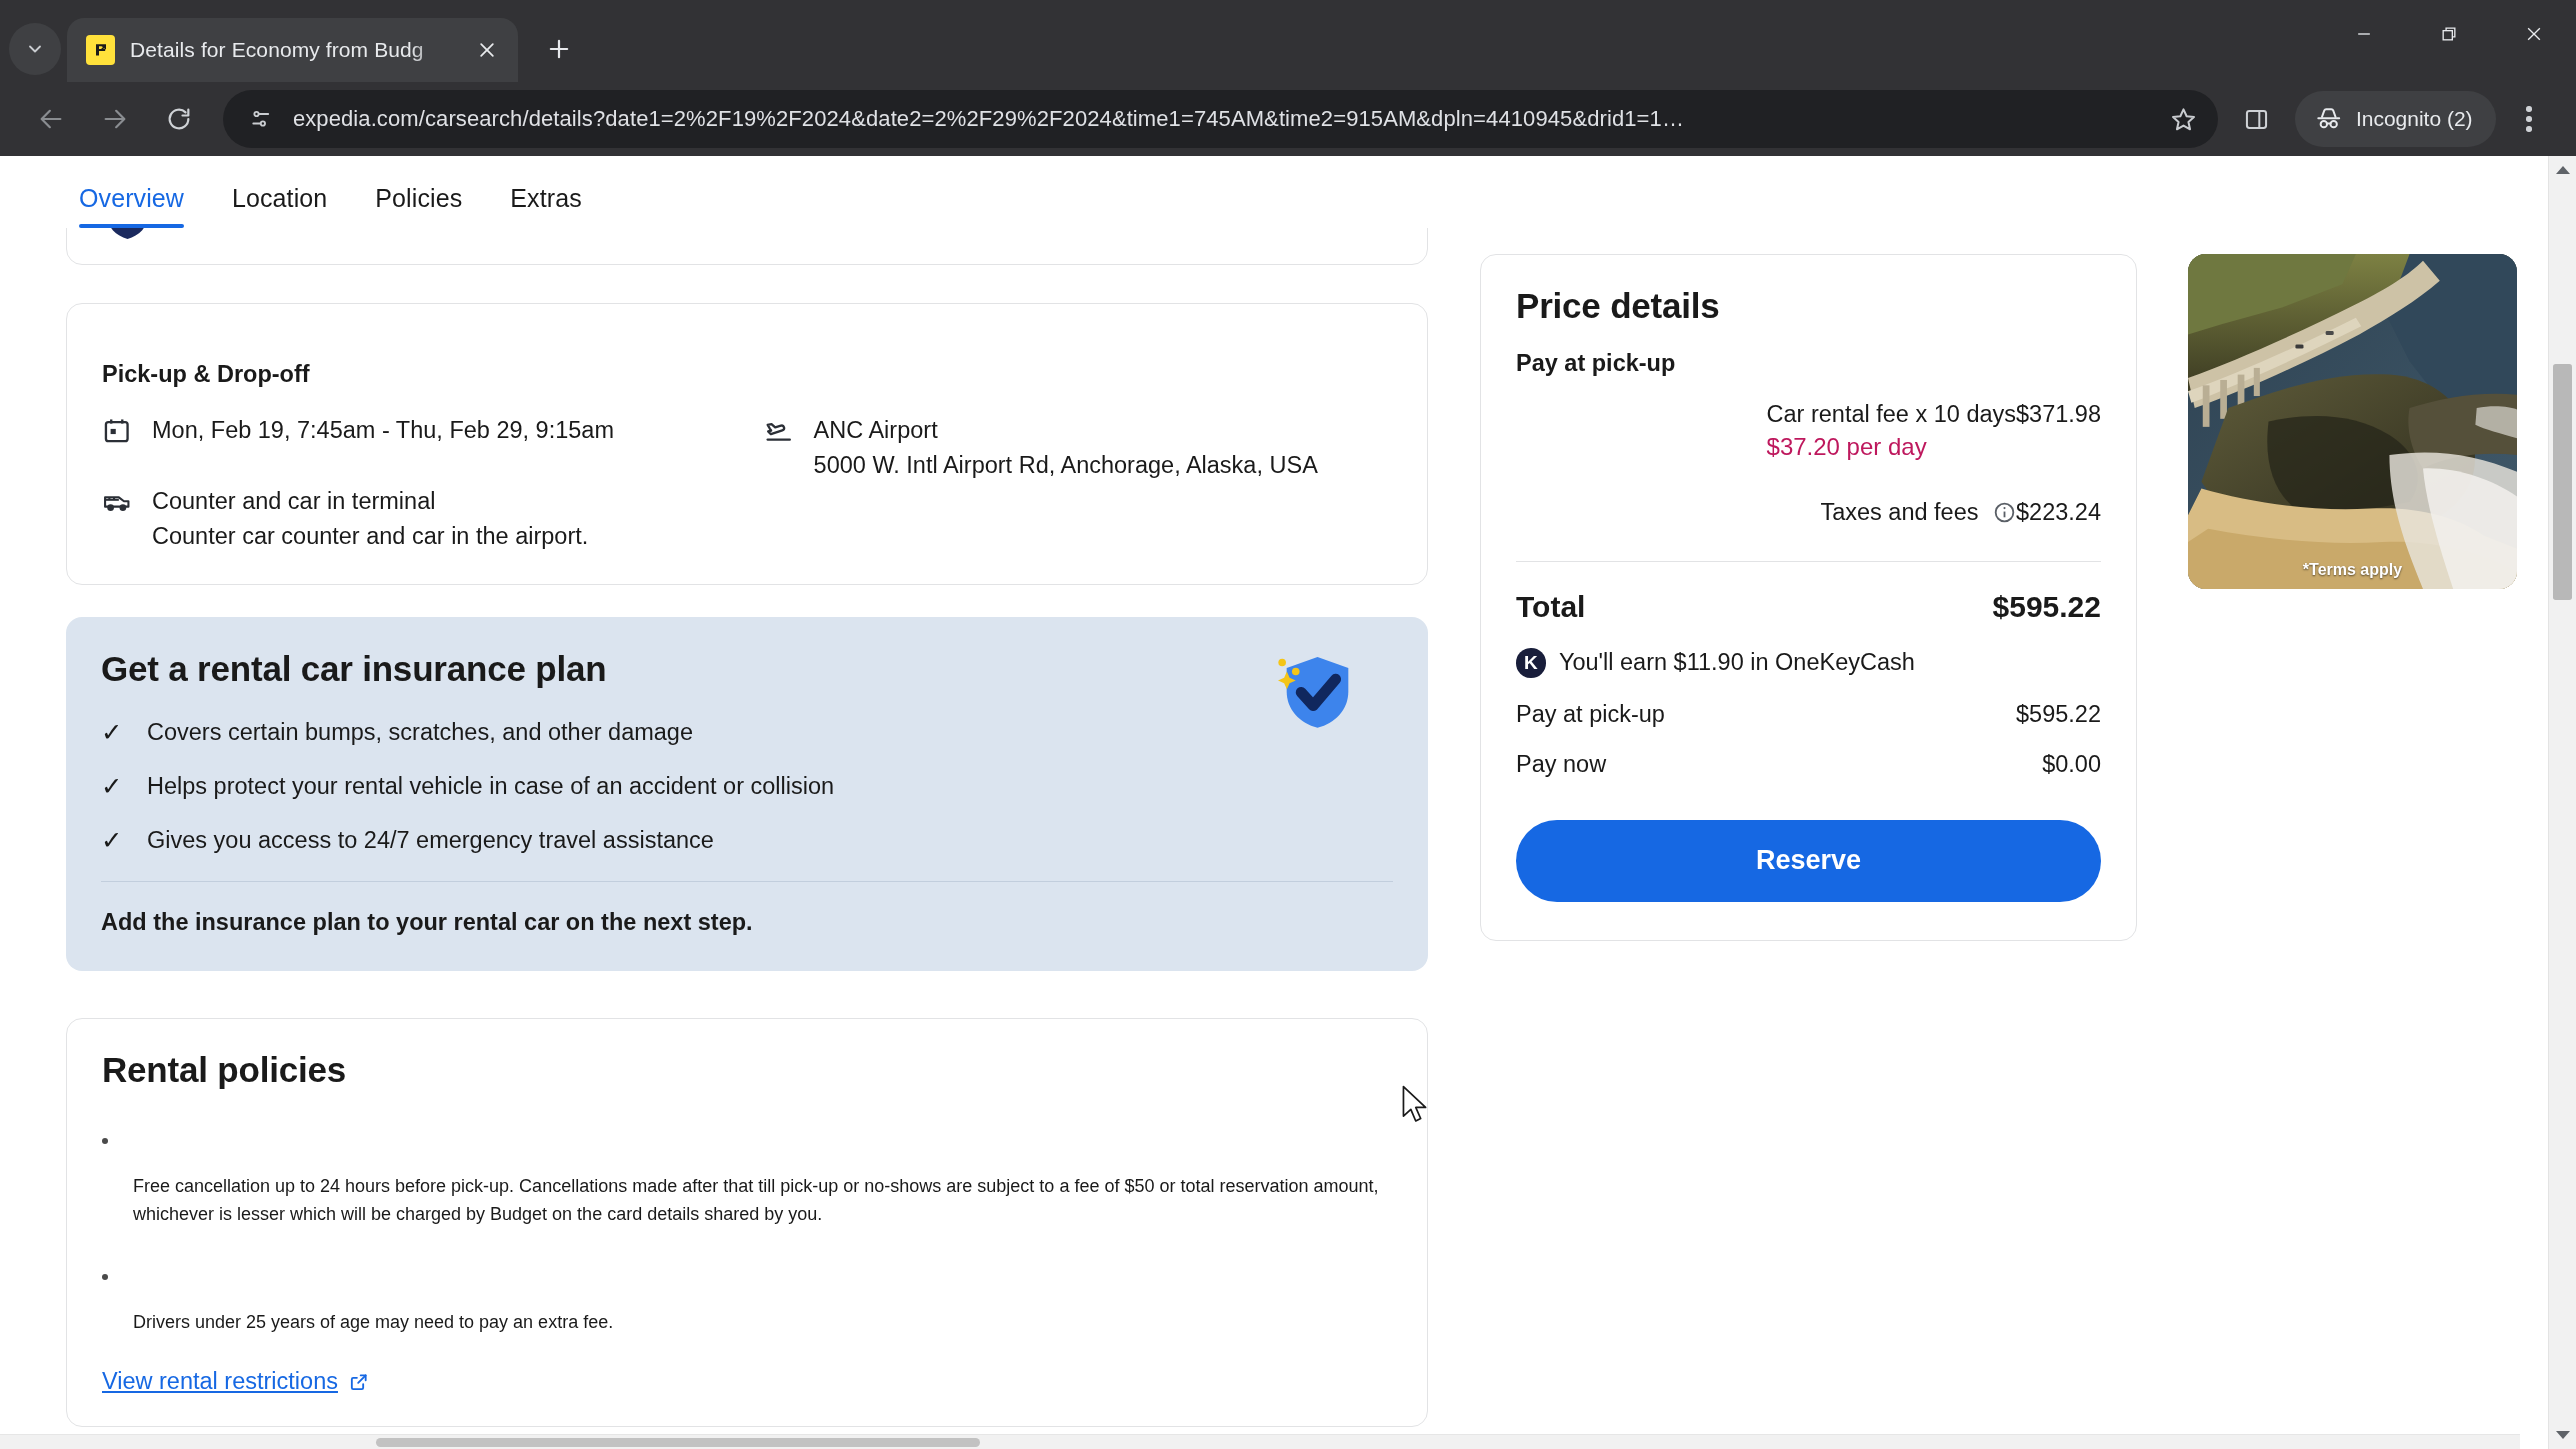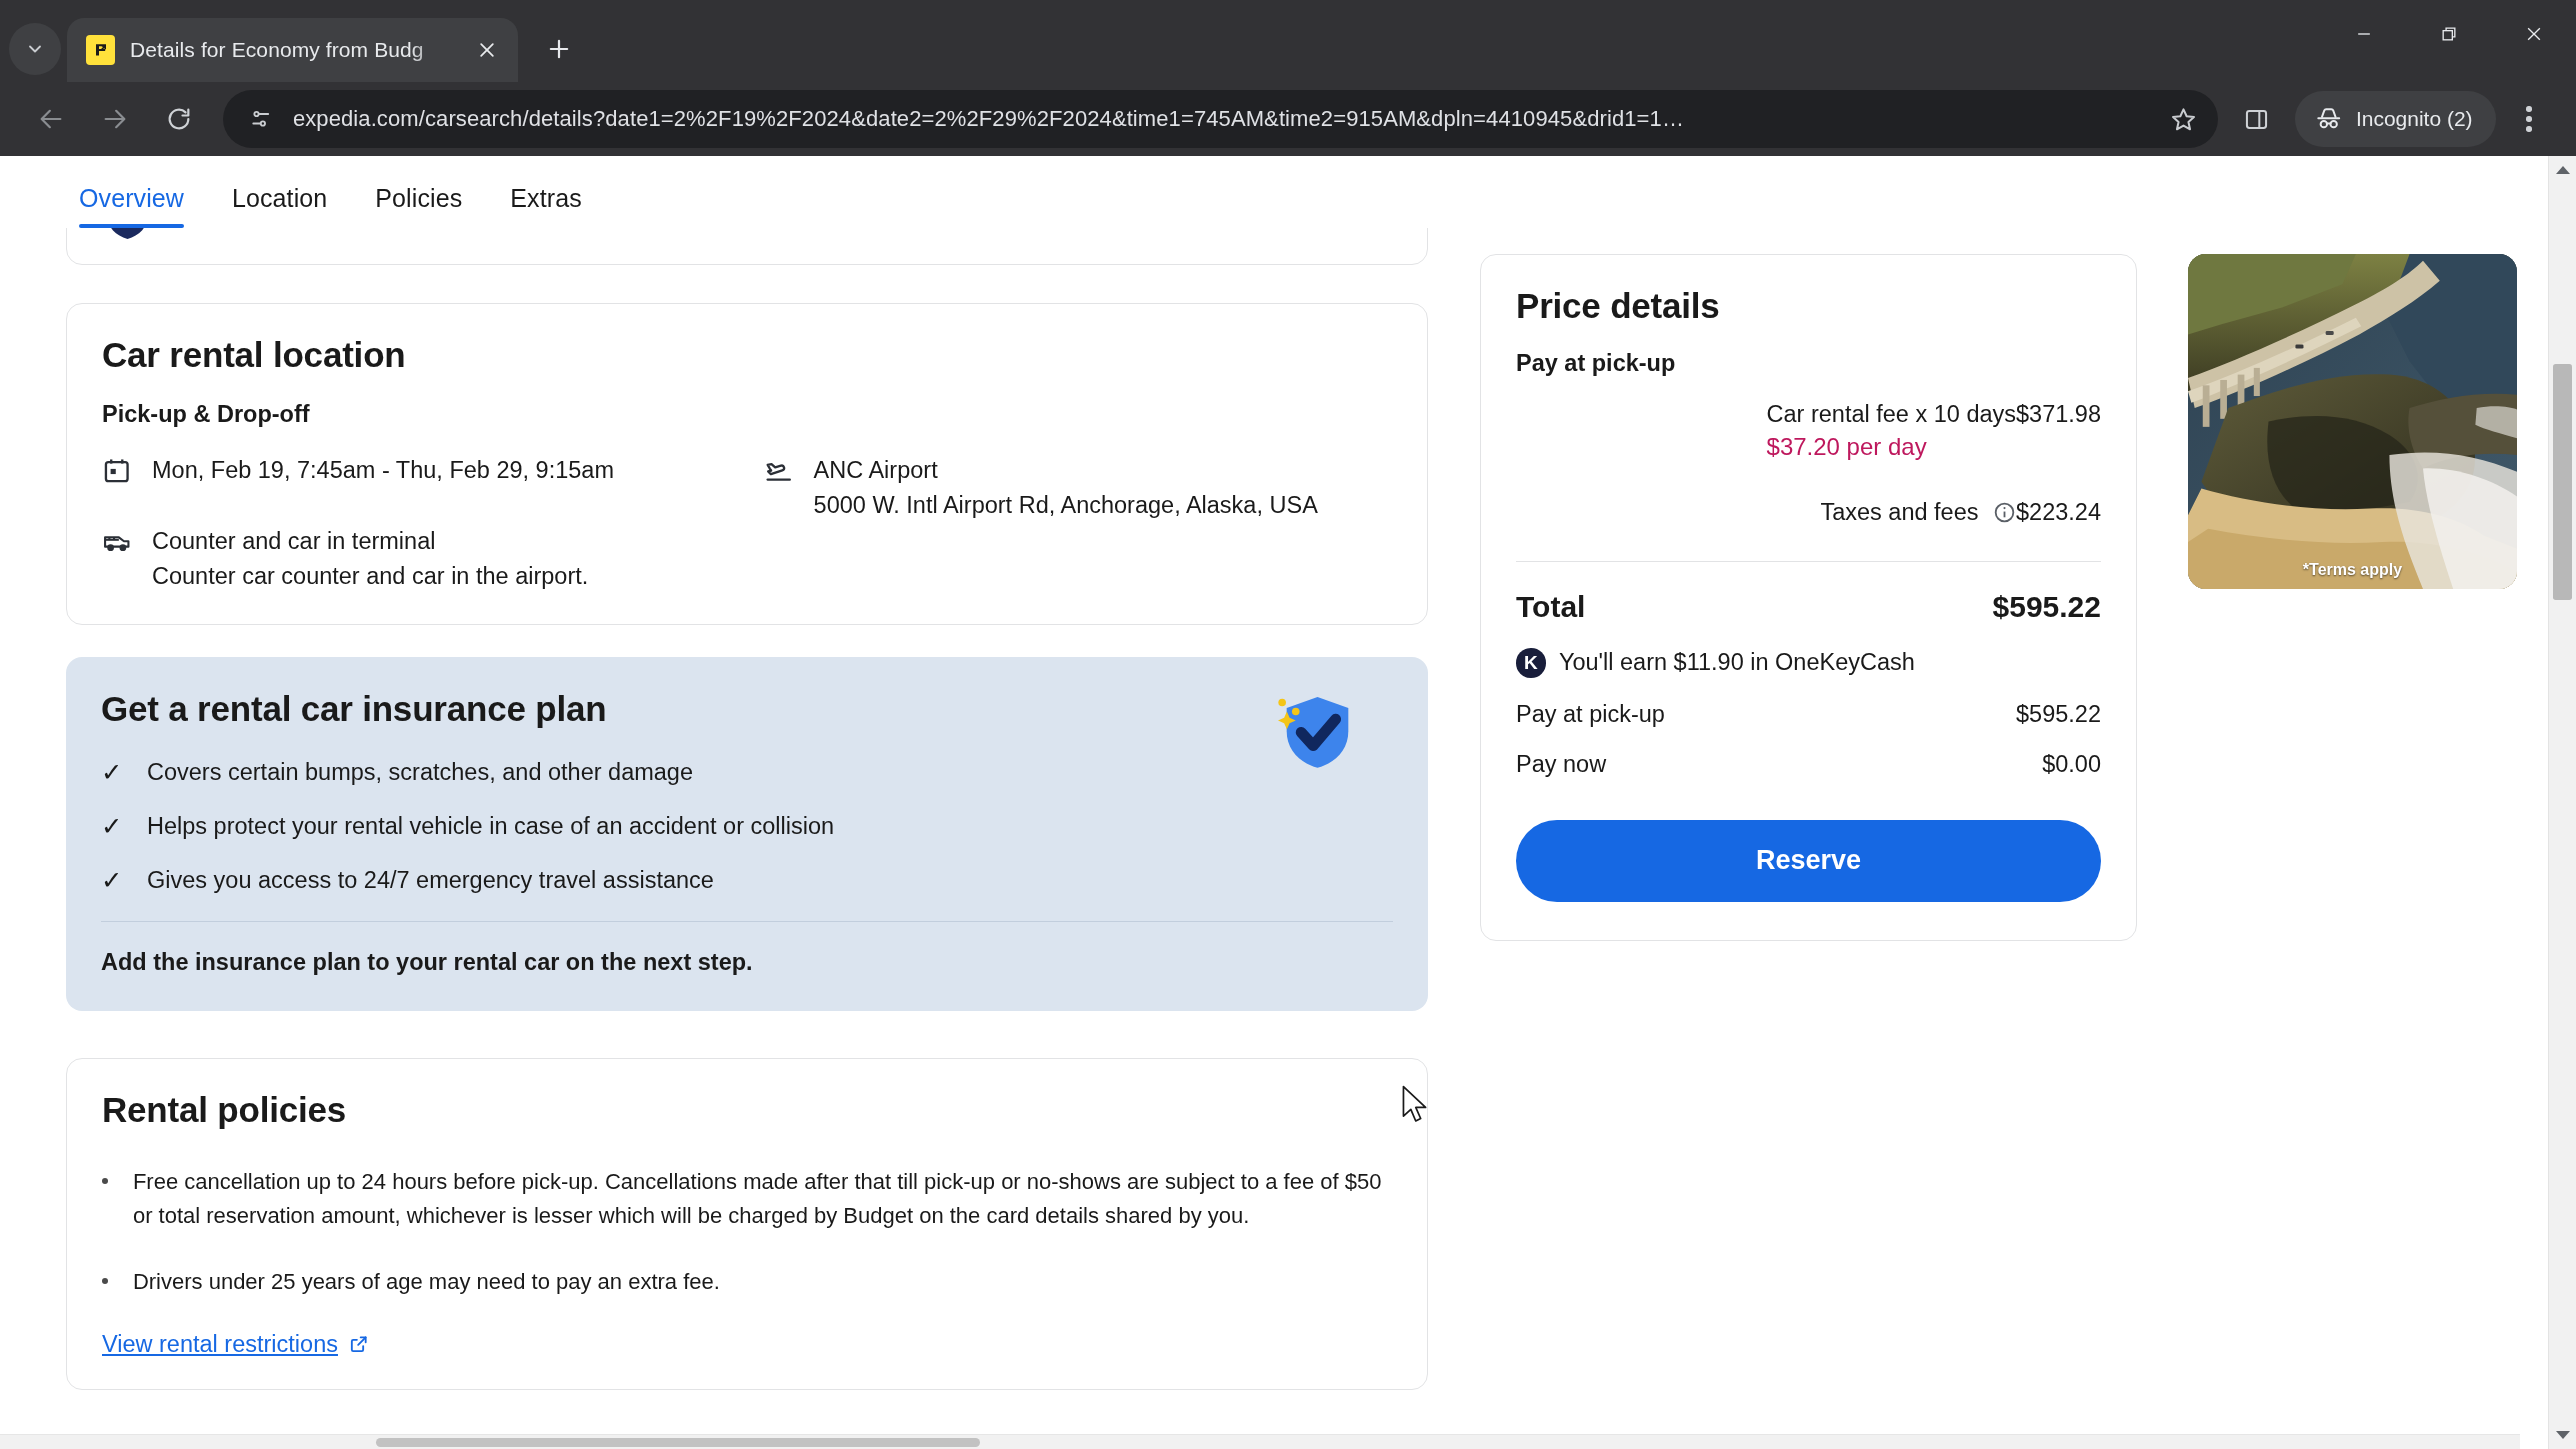--- a/index.html
+++ b/index.html
@@ -151,21 +151,21 @@
   .ins-foot { font-size: 23.5px; font-weight: 700; color: #1a1a1a; }
   .ins-shield { position: absolute; right: 67px; top: 31px; width: 87px; height: 87px; }
   .ins-shield svg { width: 87px; height: 87px; }
 
   
   .policies { margin-top: 47px; }
   .pol-list { margin-top: 35px; }
   .pol-item { display: flex; gap: 21.5px; align-items: flex-start; margin-bottom: 32px; }
   .pol-bullet { width: 9.4px; flex:0 0 9.4px; padding-top: 13.4px; }
   .pol-bullet i { display:block; width: 6px; height: 6px; border-radius: 50%; background: #4a4a4a; }
-  .pol-text { font-size: 22px; color: #1a1a1a; line-height: 1.54; }
+  .pol-text { font-size: 18px; color: #1a1a1a; line-height: 1.54; margin-top: 48px; }
   .pol-link { display:flex; align-items:center; gap: 10.7px; color: #1668e3; font-size: 23.5px; margin-top: 6.7px; }
   .pol-link svg { width: 20px; height: 20px; }
 
   
   .price-card {
     border: 1.3px solid #e2e3e5; border-radius: 16px; background: #ffffff;
     padding: 31px 35px 38px 35px;
   }
   .price-title { font-size: 35px; font-weight: 700; color:#1a1a1a; letter-spacing: -0.2px; }
   .price-sub { font-size: 23.5px; font-weight: 700; color:#1a1a1a; margin-top: 24px; }
@@ -366,21 +366,20 @@
                   <path d="M14 16h26v16H14z" fill="#6ea8f0" opacity=".95"></path>
                   <path d="M17 18h20v4H17z" fill="#eaf1fb"></path>
                   <path d="M14 24 27 24 27 32 14 32z" fill="#1668e3"></path>
                   <path d="M14 21l6 7 11-13" fill="none" stroke="#ffd200" stroke-width="5" stroke-linecap="round" stroke-linejoin="round"></path>
                 </svg>
               </span>
               <span class="banner-text">Lock in this price today, cancel free of charge up to 24 hours before pick-up.</span>
             </div>
 
             <div class="card" style="margin-top:38px;">
-              <div class="card-title">Car rental location</div>
               <div class="sub-title" style="margin-top:25.5px;">Pick-up &amp; Drop-off</div>
 
               <div class="loc-grid">
                 <div class="loc-left">
                   <div class="loc-row">
                     <span class="loc-ico">
                       <svg viewBox="0 0 24 24" fill="none" stroke="currentColor" stroke-width="1.9" stroke-linejoin="round">
                         <rect x="3.2" y="5" width="17.6" height="15.5" rx="2"></rect>
                         <line x1="7.5" y1="2.8" x2="7.5" y2="6.2"></line>
                           <line x1="16.5" y1="2.8" x2="16.5" y2="6.2"></line>

